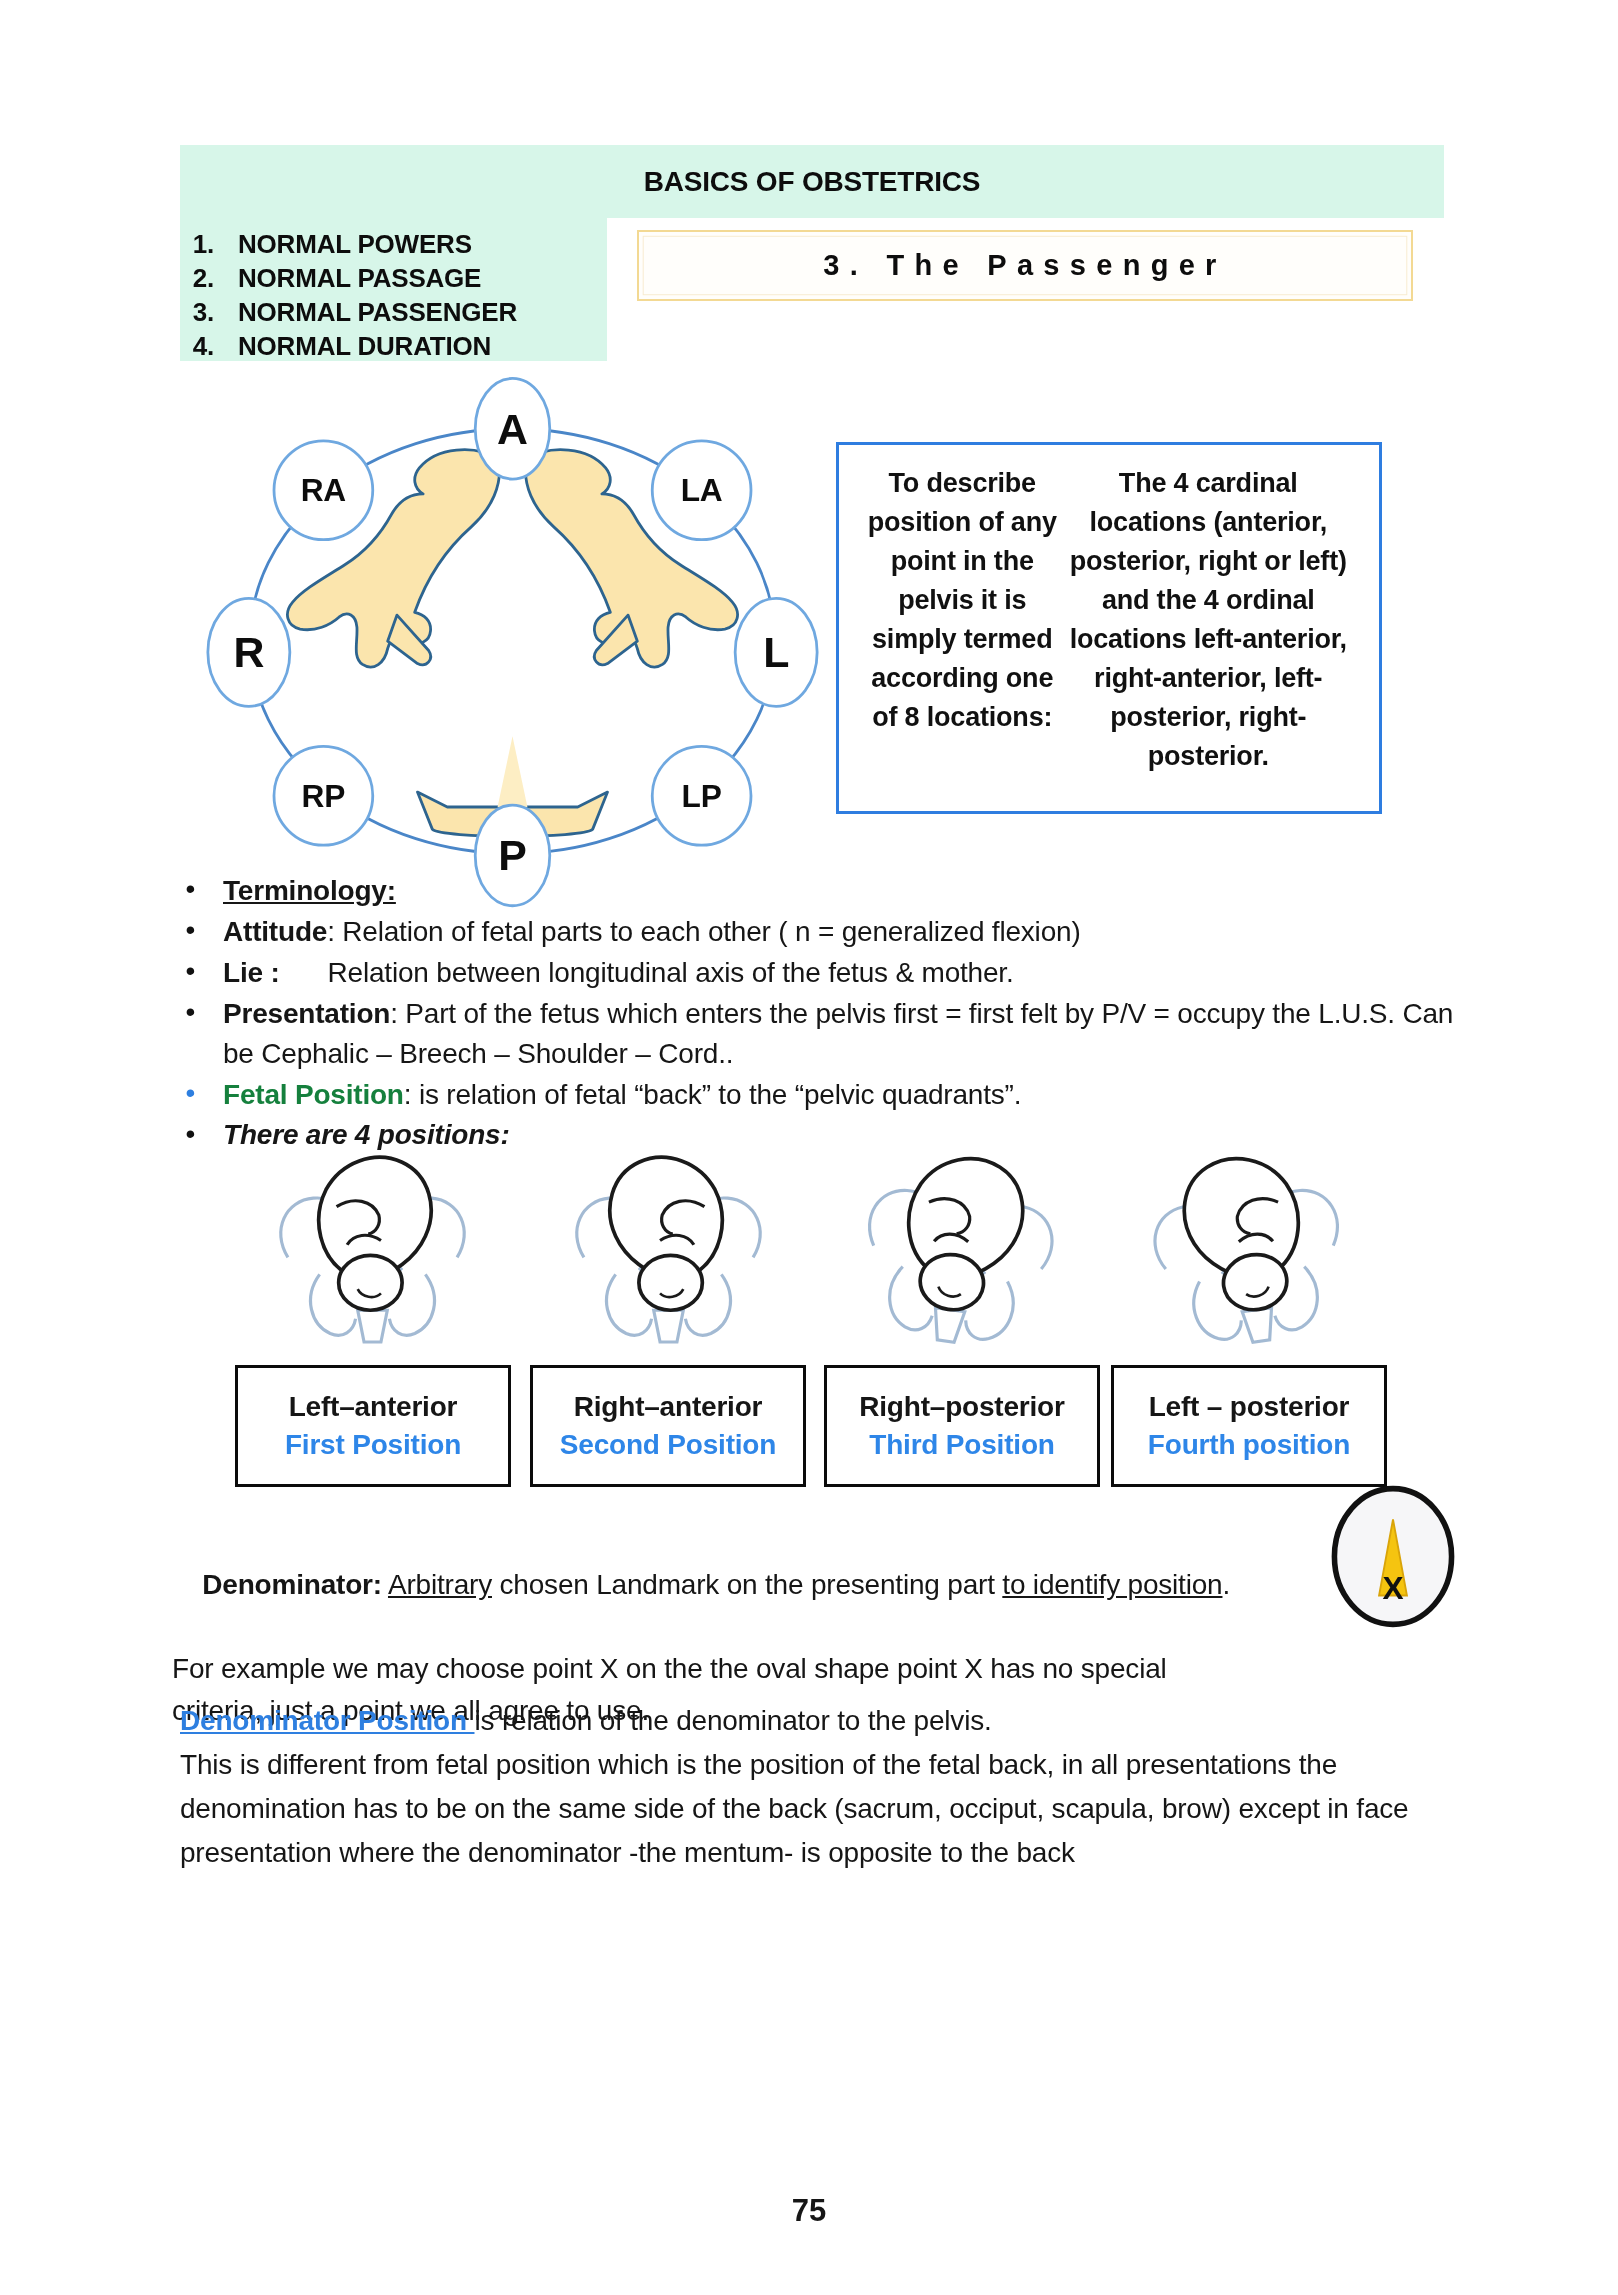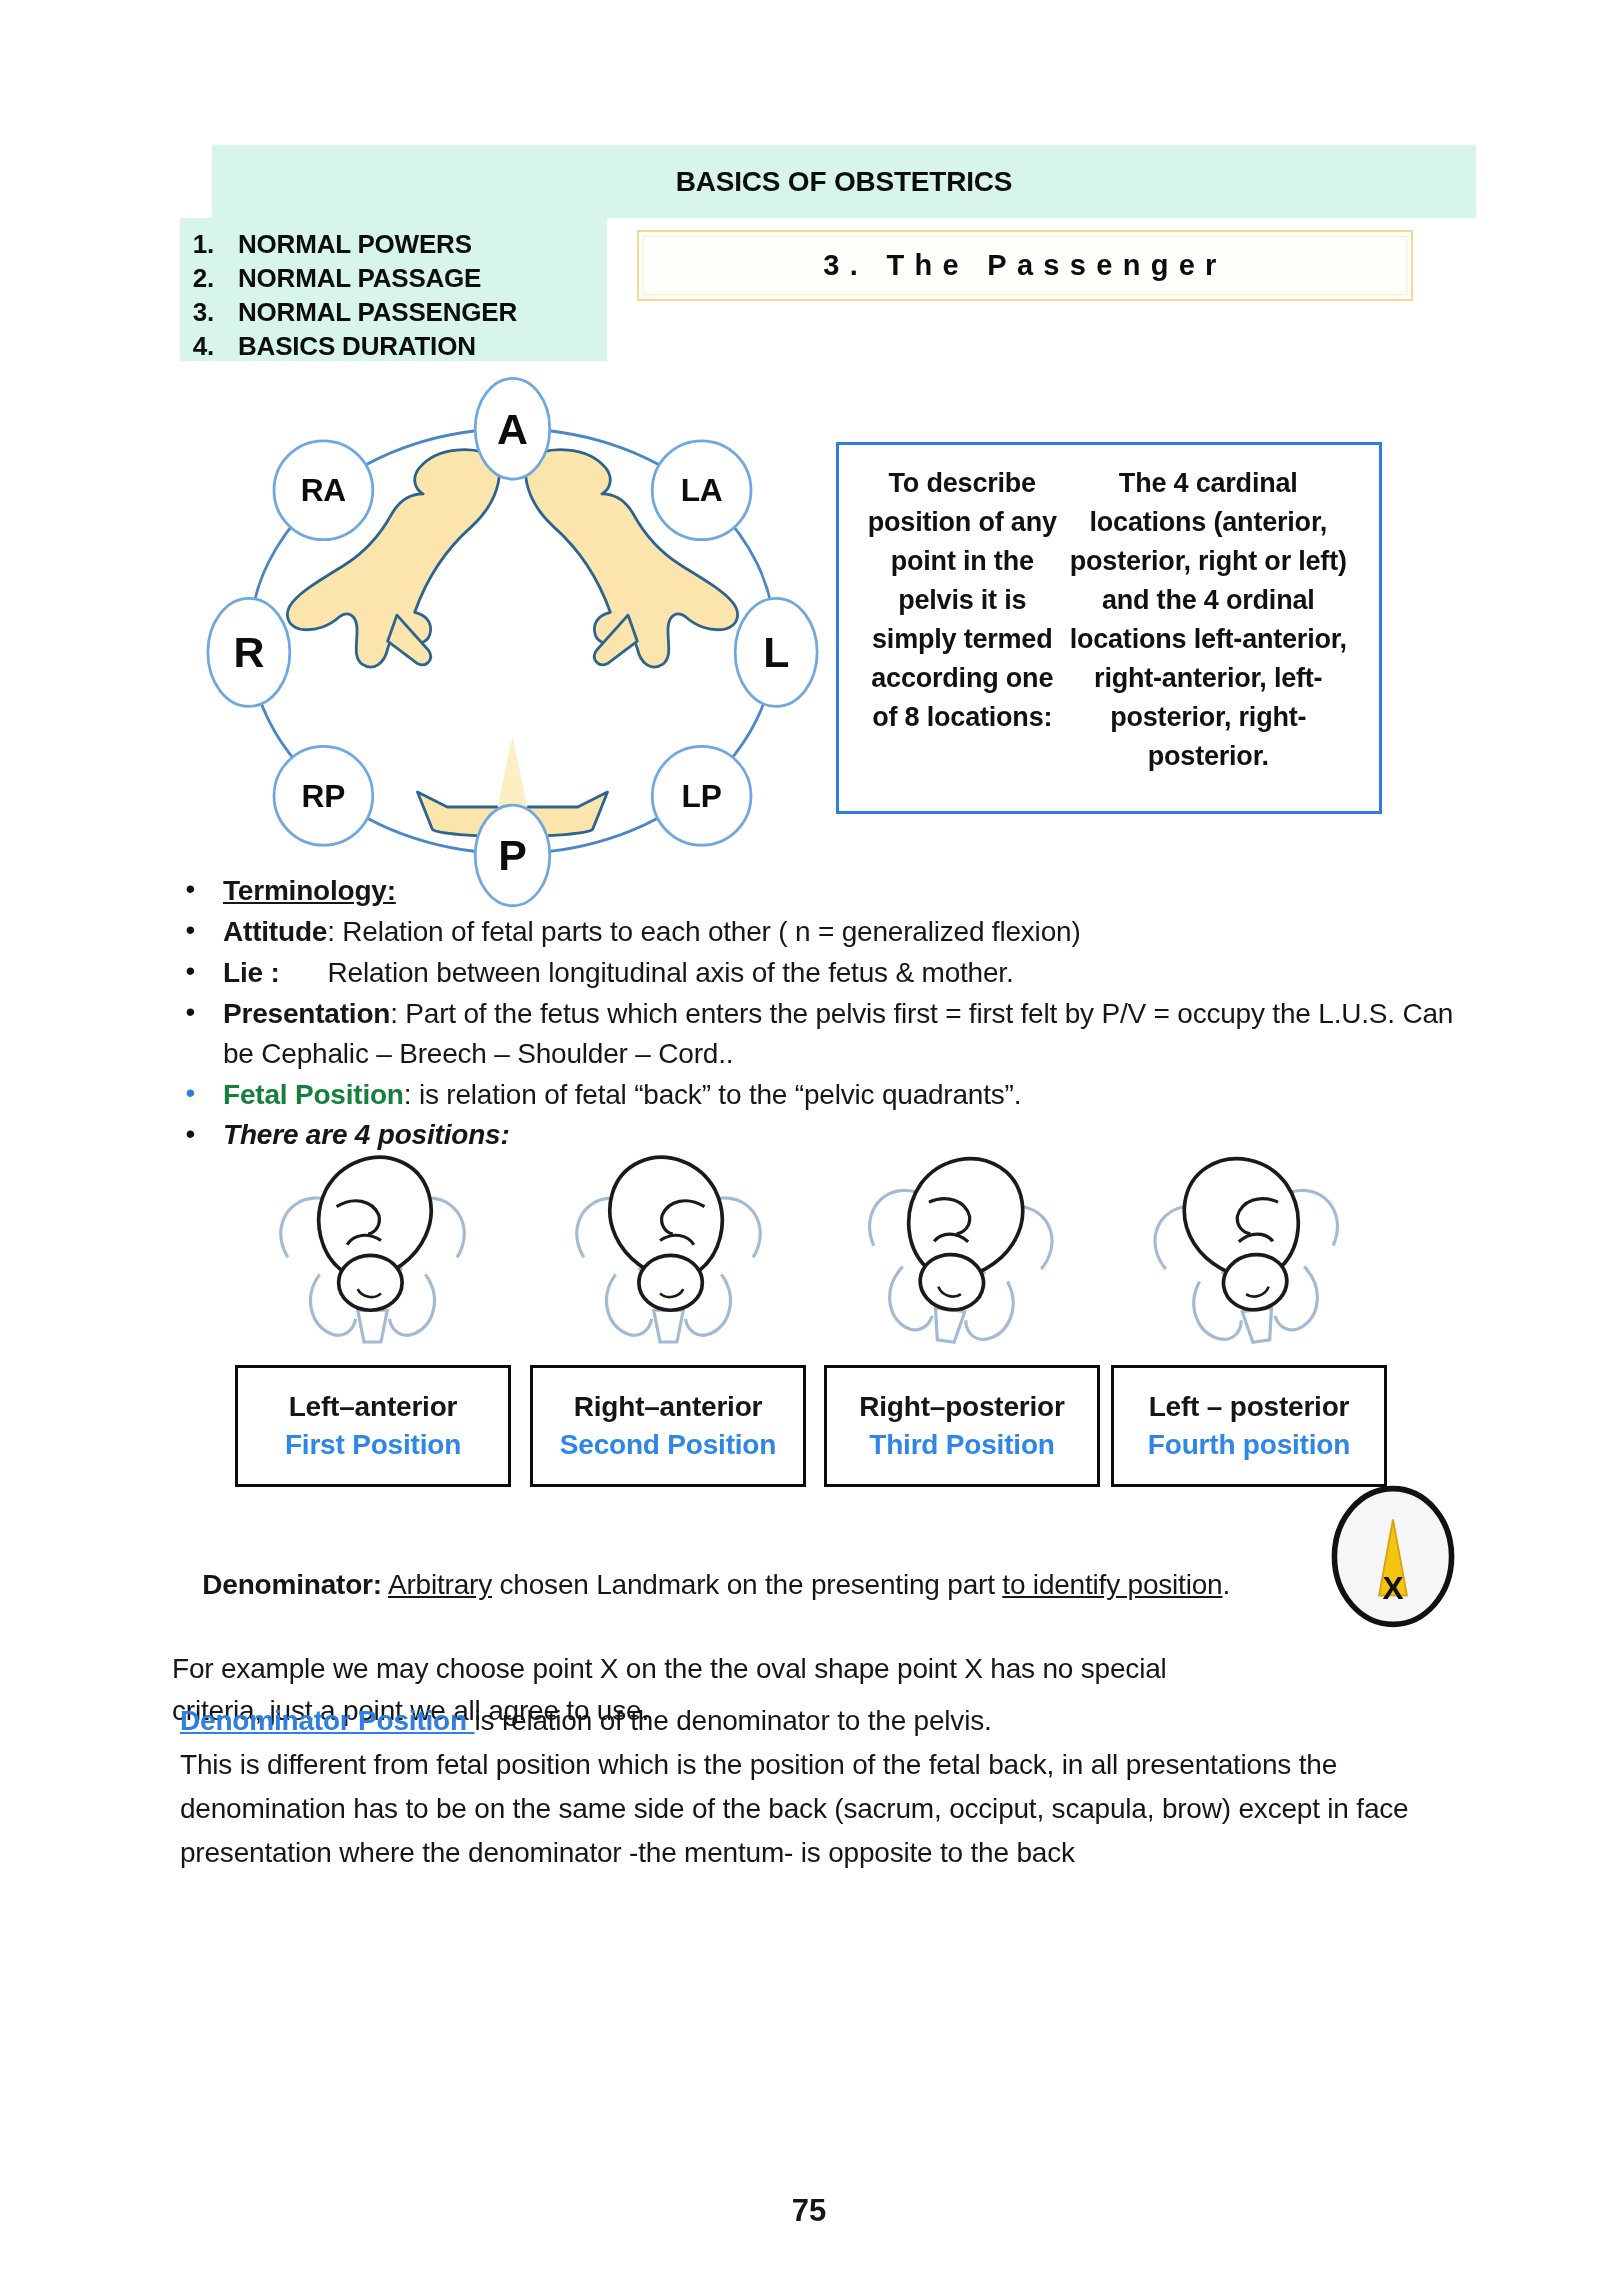--- a/index.html
+++ b/index.html
@@ -3,21 +3,21 @@
 <meta charset="utf-8">
 <style>
   html,body{margin:0;padding:0;background:#ffffff;}
   body{font-family:"Liberation Sans","DejaVu Sans",sans-serif;color:#161616;}
   .page{position:relative;width:1618px;height:2295px;background:#ffffff;overflow:hidden;letter-spacing:-0.2px;}
   .abs{position:absolute;}
 
   
   .banner{left:180px;top:145px;width:1264px;height:73px;background:#d7f6e9;
           display:flex;align-items:center;justify-content:center;
-          font-weight:700;font-size:28px;color:#0d0d0d;margin-left:32px;}
+          font-weight:700;font-size:28px;color:#0d0d0d;}
   .nav-box{left:180px;top:218px;width:427px;height:143px;background:#d7f6e9;padding-top:9.3px;box-sizing:border-box;}
   .nav-row{display:flex;font-weight:700;font-size:26px;line-height:34px;color:#0d0d0d;}
   .nav-num{width:58px;text-align:right;padding-right:24px;box-sizing:border-box;}
   .title-box{left:637px;top:230px;width:772px;height:67px;background:#fffefb;
              border:2.8px solid #f3d993;box-shadow:inset 0 0 0 3.7px #fffefb, inset 0 0 0 4.7px #f8ecd0;
              display:flex;align-items:center;justify-content:center;
              font-weight:700;font-size:29px;letter-spacing:10.3px;color:#0d0d0d;}
 
   
   .diagram{left:191px;top:371px;width:643px;height:545px;}
@@ -74,21 +74,21 @@
     <div class="nav-row">
       <span class="nav-num">2.</span>
       <span>NORMAL PASSAGE</span>
     </div>
     <div class="nav-row">
       <span class="nav-num">3.</span>
       <span>NORMAL PASSENGER</span>
     </div>
     <div class="nav-row">
       <span class="nav-num">4.</span>
-      <span>BASICS DURATION</span>
+      <span>NORMAL DURATION</span>
     </div>
   </div>
 
   <div class="abs title-box">
     <span>3. The Passenger</span>
   </div>
 
   <svg class="abs diagram" viewBox="0 0 690 585">
     <ellipse cx="345" cy="290" rx="282" ry="228" fill="none" stroke="#4a86c8" stroke-width="3"></ellipse>
 

